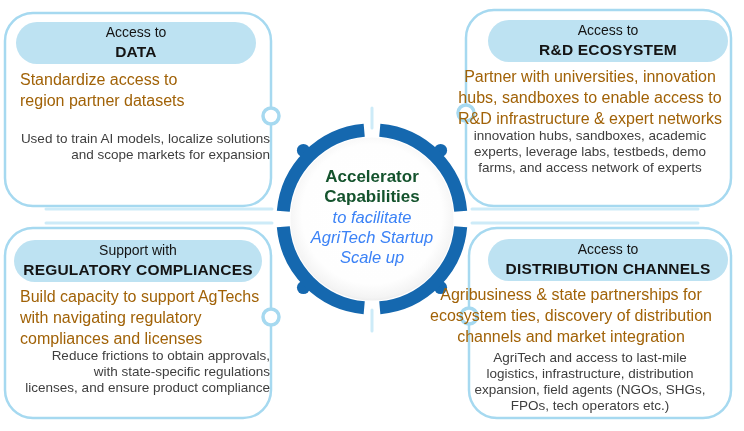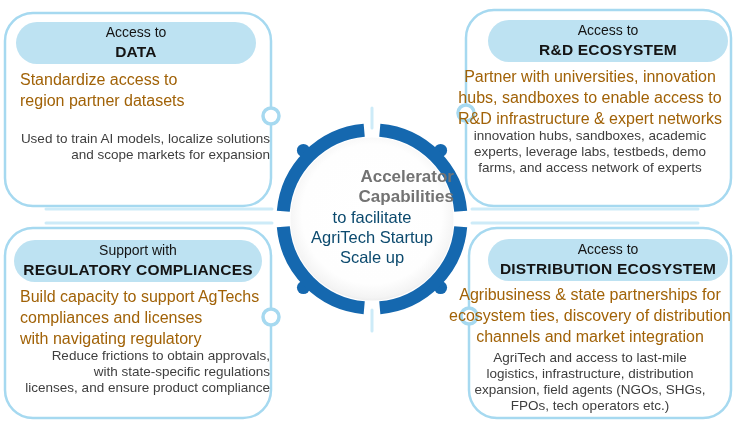--- a/index.html
+++ b/index.html
@@ -16,22 +16,22 @@
   .pill .sub{font-size:14px;}
   .pill .main{font-size:15.5px;font-weight:bold;letter-spacing:.2px;}
   .txt{position:absolute;}
   .txt div{white-space:nowrap;}
   .bold-block{font-size:16px;font-weight:normal;color:#a16207;line-height:21px;}
   .reg-block{font-size:13.5px;color:#3e3e3e;line-height:16px;text-align:right;}
   .align-right{text-align:center;}
   #center-text{
     position:absolute;left:290px;top:167px;width:164px;text-align:center;line-height:20px;
   }
-  #center-text .c-bold{font-size:17px;font-weight:bold;color:#737373;text-align:right;}
-  #center-text .c-reg{font-size:16.5px;color:#0c4a6e;}
+  #center-text .c-bold{font-size:17px;font-weight:bold;color:#14532d;}
+  #center-text .c-reg{font-size:16.5px;color:#3b82f6;font-style:italic;}
 </style>
 </head>
 <body>
 
 <div id="stage">
 
   <svg id="bg" width="744" height="431" viewBox="0 0 744 431">
     <defs>
       <radialGradient id="innerGrad" cx="50%" cy="47%" r="55%">
         <stop offset="0%" stop-color="#ffffff"></stop>
@@ -106,34 +106,34 @@
       <div>experts, leverage labs, testbeds, demo</div>
       <div>farms, and access network of experts</div>
     </div>
 
   <div class="pill" style="left:14px;top:240px;width:248px;height:42px;">
     <div class="sub">Support with</div>
     <div class="main">REGULATORY COMPLIANCES</div>
   </div>
   <div class="txt bold-block" style="left:20px;top:286px;width:250px;">
       <div>Build capacity to support AgTechs</div>
+      <div>with navigating regulatory</div>
       <div>compliances and licenses</div>
-      <div>with navigating regulatory</div>
     </div>
   <div class="txt reg-block" style="left:20px;top:348px;width:250px;">
       <div>Reduce frictions to obtain approvals,</div>
       <div>with state-specific regulations</div>
       <div>licenses, and ensure product compliance</div>
     </div>
 
   <div class="pill" style="left:488px;top:239px;width:240px;height:42px;">
     <div class="sub">Access to</div>
-    <div class="main">DISTRIBUTION ECOSYSTEM</div>
+    <div class="main">DISTRIBUTION CHANNELS</div>
   </div>
-  <div class="txt bold-block align-right" style="left:440px;top:284px;width:300px;">
+  <div class="txt bold-block align-right" style="left:421px;top:284px;width:300px;">
       <div>Agribusiness &amp; state partnerships for</div>
       <div>ecosystem ties, discovery of distribution</div>
       <div>channels and market integration</div>
     </div>
   <div class="txt reg-block align-right" style="left:440px;top:350px;width:300px;">
       <div>AgriTech and access to last-mile</div>
       <div>logistics, infrastructure, distribution</div>
       <div>expansion, field agents (NGOs, SHGs,</div>
       <div>FPOs, tech operators etc.)</div>
     </div>

